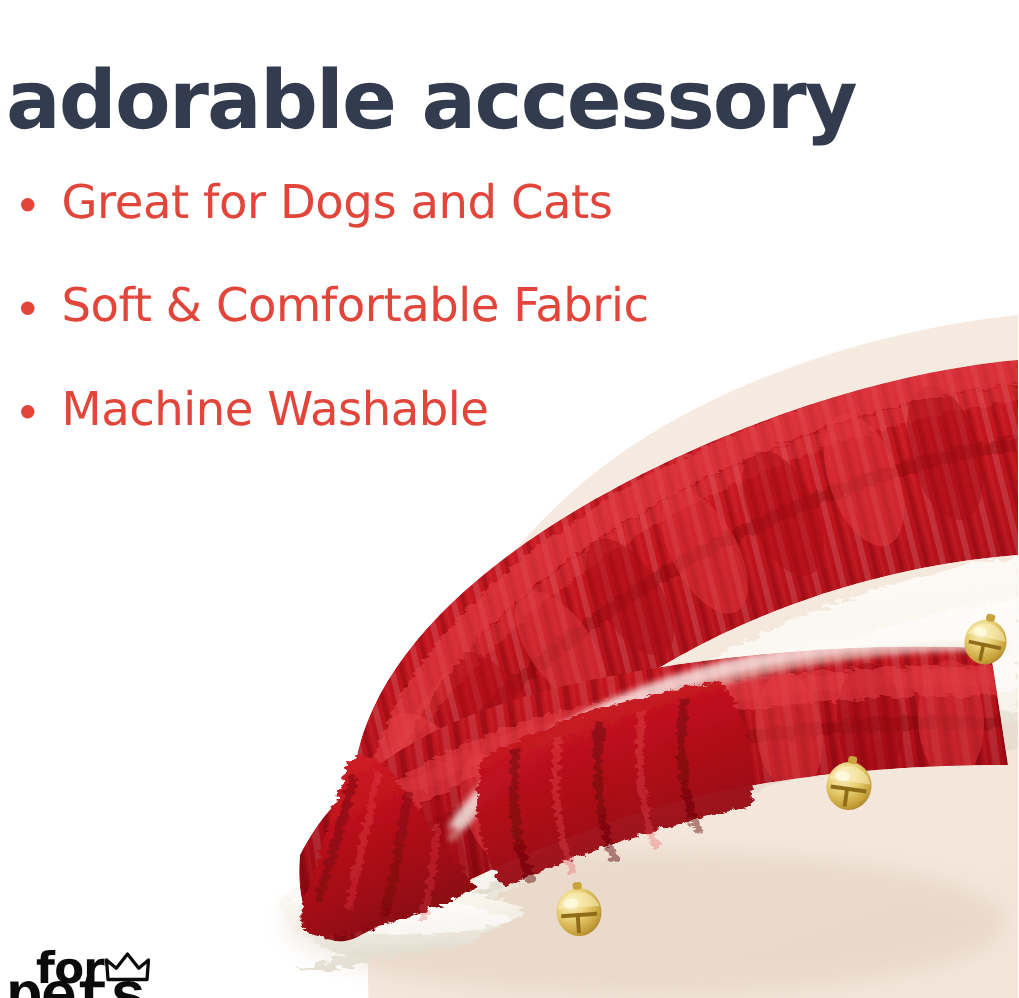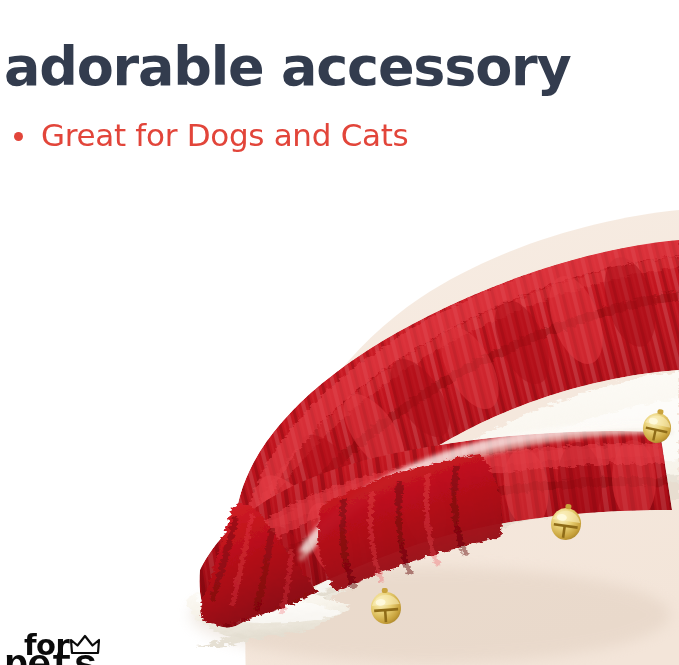--- a/index.html
+++ b/index.html
@@ -394,20 +394,28 @@
     </g>
   </svg>
 
   <div class="headline">adorable accessory</div>
 
   <ul class="features">
     <li class="feature-item">
       <span class="feature-bullet"></span>
       <span class="feature-label">Great for Dogs and Cats</span>
     </li>
+    <li class="feature-item">
+      <span class="feature-bullet"></span>
+      <span class="feature-label">Soft &amp; Comfortable Fabric</span>
+    </li>
+    <li class="feature-item">
+      <span class="feature-bullet"></span>
+      <span class="feature-label">Machine Washable</span>
+    </li>
   </ul>
 
   <div class="logo">
     <div class="logo-for">for</div>
     <svg class="logo-crown" viewBox="0 0 30 22" xmlns="http://www.w3.org/2000/svg">
       <path d="M 2 19 L 1 6 L 7.5 11.5 L 15 2 L 22.5 11.5 L 29 6 L 28 19 Z" fill="none" stroke="#0B0B0B" stroke-width="2.2" stroke-linejoin="round" stroke-linecap="round"></path>
     </svg>
     <div class="logo-pets">pets</div>
   </div>
 

